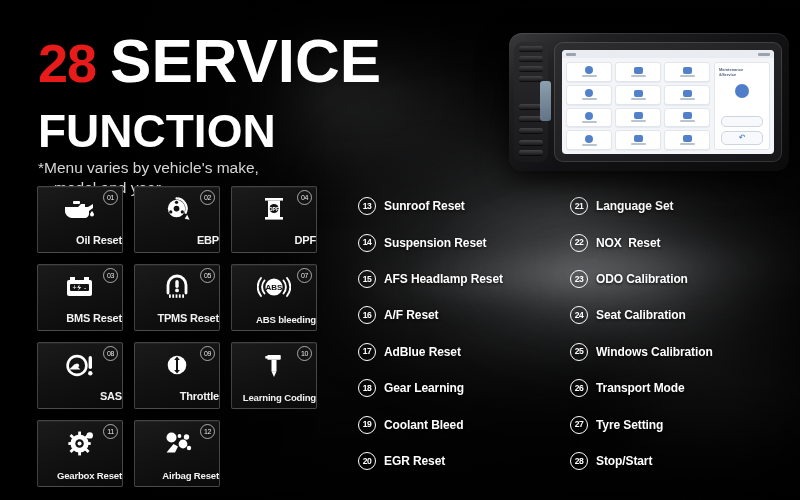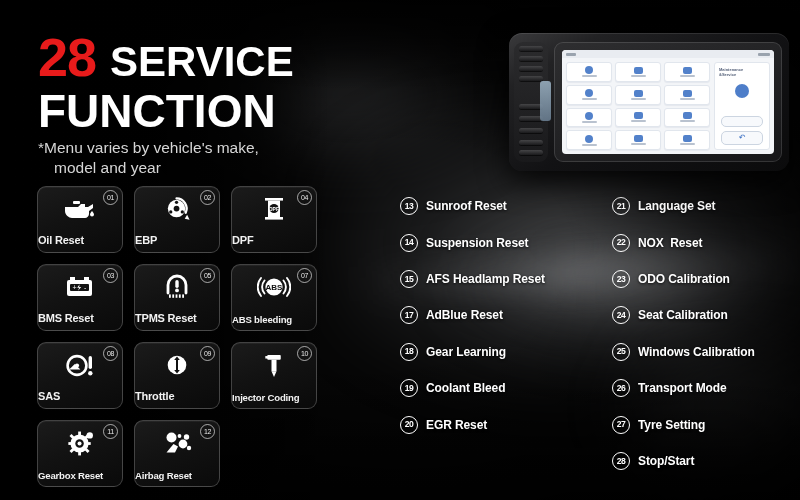--- a/index.html
+++ b/index.html
@@ -33,47 +33,47 @@
     background:linear-gradient(90deg,#000 0%,rgba(0,0,0,.96) 42%,rgba(0,0,0,.60) 78%,rgba(0,0,0,0) 100%);}
   .vig-bottom{position:absolute;left:0;bottom:0;width:800px;height:120px;
     background:linear-gradient(180deg,rgba(0,0,0,0),rgba(0,0,0,.80));}
   .vig-top{position:absolute;left:0;top:0;width:800px;height:90px;
     background:linear-gradient(180deg,rgba(0,0,0,.88),rgba(0,0,0,0));}
 
   
   .headline{position:absolute;left:38px;top:30px;width:420px;}
   .hl-row{display:flex;align-items:baseline;gap:14px;}
   .hl-num{font-size:54px;font-weight:bold;color:#e81b1b;letter-spacing:-1px;line-height:1;}
-  .hl-word{font-size:42px;font-weight:bold;color:#fff;letter-spacing:0px;line-height:1;}
-  .hl-word2{font-size:46px;font-weight:bold;color:#fff;line-height:1;margin-top:4px;display:block;}
+  .hl-word{font-size:62px;font-weight:bold;color:#fff;letter-spacing:0px;line-height:1;}
+  .hl-word2{font-size:46px;font-weight:bold;color:#fff;line-height:1;margin-top:16px;display:block;}
   .subtitle{margin-top:4px;font-size:15.5px;color:#d6d6d6;line-height:1.28;max-width:290px;}
   .subtitle .l2{display:block;padding-left:16px;}
 
   
   .tiles{position:absolute;left:37px;top:186px;display:grid;
     grid-template-columns:repeat(3,86px);grid-template-rows:repeat(4,67px);
     column-gap:11px;row-gap:11px;}
-  .tile{position:relative;border-radius:9px;
+  .tile{position:relative;border-radius:2px;
     background:linear-gradient(160deg,#1b1b1b 0%,#121212 45%,#0a0a0a 100%);
     border:1px solid rgba(255,255,255,.22);
     box-shadow:inset 0 1px 0 rgba(255,255,255,.05);
-    display:flex;flex-direction:column;align-items:flex-start;justify-content:flex-end;
+    display:flex;flex-direction:column;align-items:flex-end;justify-content:flex-end;
     padding-bottom:5px;box-sizing:border-box;}
   .tile-ico{position:absolute;left:0;right:0;top:7px;height:30px;
     display:flex;align-items:center;justify-content:center;}
   .tile-ico svg{display:block;}
   .tile-lbl{font-size:11px;font-weight:bold;color:#f2f2f2;text-align:center;
     line-height:1.05;white-space:nowrap;letter-spacing:-.2px;}
   .tile-lbl.sm{font-size:9.6px;}
   .badge{position:absolute;right:4px;top:3px;width:13px;height:13px;border-radius:50%;
     border:1px solid rgba(255,255,255,.62);color:#e8e8e8;font-size:7px;
     display:flex;align-items:center;justify-content:center;line-height:1;letter-spacing:-.4px;}
 
   
-  .list{position:absolute;display:flex;flex-direction:column;margin-left:42px;}
+  .list{position:absolute;display:flex;flex-direction:column;}
   .list.col-a{left:358px;top:188px;}
   .list.col-b{left:570px;top:188px;text-align:right;}
   .li{display:flex;align-items:center;height:36.4px;gap:8px;}
   .li-num{flex:0 0 auto;width:16px;height:16px;border-radius:50%;
     border:1.3px solid #ffffff;color:#ffffff;font-size:8.6px;font-weight:bold;
     display:flex;align-items:center;justify-content:center;line-height:1;letter-spacing:-.5px;}
   .li-txt{font-size:12px;font-weight:bold;color:#ffffff;white-space:pre;letter-spacing:-.1px;
     text-shadow:0 1px 3px rgba(0,0,0,.85);}
 
   
@@ -255,21 +255,21 @@
       </div>
       <div class="tile">
         <div class="tile-ico">
           <svg width="22" height="27" viewBox="0 0 22 28">
             <rect x="4" y="3" width="14" height="5" rx="1" fill="#ffffff"></rect>
             <rect x="8.4" y="8" width="5.2" height="12" fill="#ffffff"></rect>
             <path d="M8.4 20h5.2l-2.6 6z" fill="#ffffff"></path>
             <rect x="2" y="4.2" width="3" height="2.6" fill="#ffffff"></rect>
           </svg>
         </div>
-        <div class="tile-lbl sm">Injector Coding</div>
+        <div class="tile-lbl sm">Learning Coding</div>
         <div class="badge">10</div>
       </div>
       <div class="tile">
         <div class="tile-ico">
           <svg width="27" height="26" viewBox="0 0 28 27">
             <g fill="#ffffff">
               <circle cx="13" cy="14" r="9.4"></circle>
               <g>
                 <rect x="11.6" y="1.6" width="2.9" height="4"></rect>
                 <rect x="11.6" y="22.4" width="2.9" height="4"></rect>
@@ -312,20 +312,24 @@
       </div>
       <div class="li">
         <span class="li-num">14</span>
         <span class="li-txt">Suspension Reset</span>
       </div>
       <div class="li">
         <span class="li-num">15</span>
         <span class="li-txt">AFS Headlamp Reset</span>
       </div>
       <div class="li">
+        <span class="li-num">16</span>
+        <span class="li-txt">A/F Reset</span>
+      </div>
+      <div class="li">
         <span class="li-num">17</span>
         <span class="li-txt">AdBlue Reset</span>
       </div>
       <div class="li">
         <span class="li-num">18</span>
         <span class="li-txt">Gear Learning</span>
       </div>
       <div class="li">
         <span class="li-num">19</span>
         <span class="li-txt">Coolant Bleed</span>

